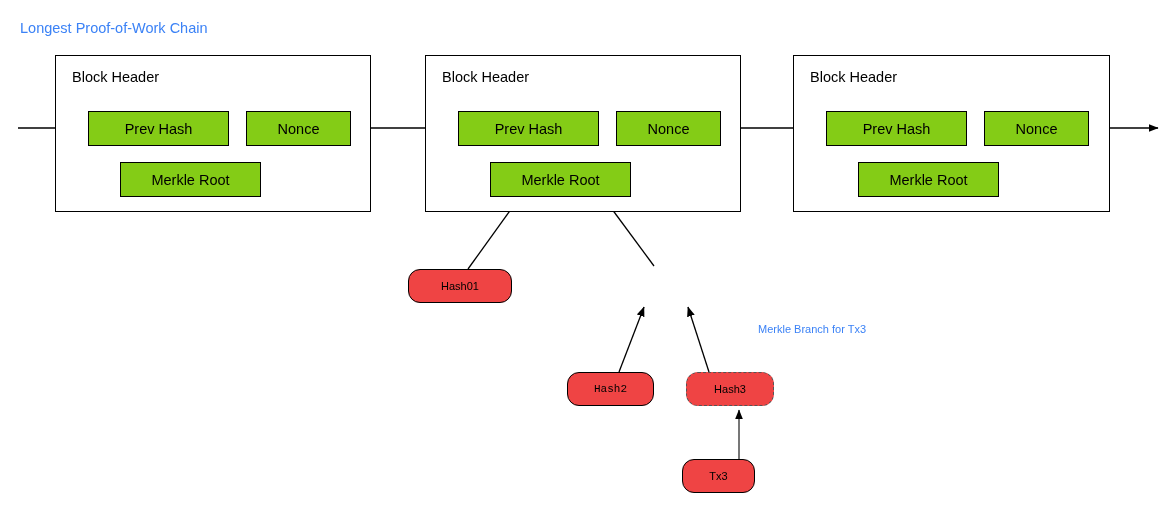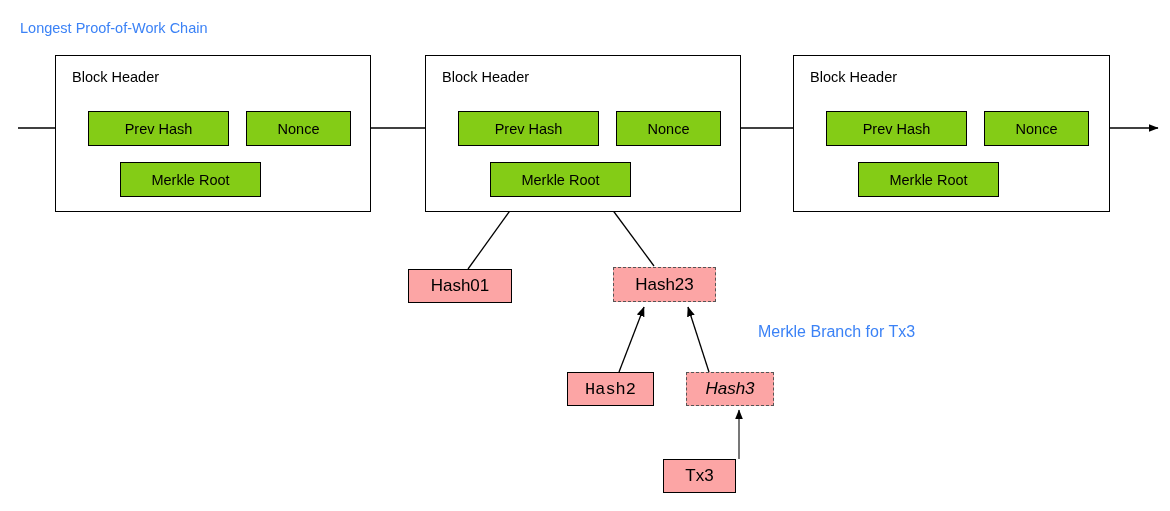--- a/index.html
+++ b/index.html
@@ -32,21 +32,21 @@
     white-space: nowrap;
     line-height: 1;
     color: #3b82f6;
   }
   .diagram-title {
     font-size: 14.5px;
     left: 20px;
     top: 21px;
   }
   .branch-caption {
-    font-size: 16px;
+    font-size: 11px;
     left: 758px;
     top: 324px;
   }
   .block {
     position: absolute;
     background: #ffffff;
     border: 1.6px solid #000000;
     box-sizing: border-box;
   }
   .block-header-label {
@@ -63,26 +63,27 @@
     border: 1.5px solid #000000;
     display: flex;
     align-items: center;
     justify-content: center;
     font-size: 14.5px;
     white-space: nowrap;
   }
   .node-box {
     position: absolute;
     box-sizing: border-box;
-    background: #fca5a5;
+    background: #ef4444;
     display: flex;
     align-items: center;
     justify-content: center;
-    font-size: 17px;
+    font-size: 11px;
     white-space: nowrap;
+    border-radius: 12px;
   }
   .node-solid {
     border: 1.5px solid #000000;
   }
   .node-dashed {
     border: 1.5px dashed #555555;
   }
 </style>
 </head>
 <body>
@@ -152,23 +153,22 @@
 
   <div class="block" style="left:793px; top:55px; width:317px; height:157px;">
     <div class="block-header-label">Block Header</div>
     <div class="field-box" style="left:32px; top:55px; width:141px; height:35px;">Prev Hash</div>
     <div class="field-box" style="left:190px; top:55px; width:105px; height:35px;">Nonce</div>
     <div class="field-box" style="left:64px; top:106px; width:141px; height:35px;">Merkle Root</div>
   </div>
 
   <div class="node-box node-solid" style="left:408px; top:269px; width:104px; height:34px;">Hash01</div>
 
-  <div class="node-box node-dashed" style="left:613px; top:267px; width:103px; height:35px;">Hash23</div>
 
   <div class="node-box node-solid" style="left:567px; top:372px; width:87px; height:34px;font-family:Liberation Mono, monospace;">Hash2</div>
 
-  <div class="node-box node-dashed" style="left:686px; top:372px; width:88px; height:34px;font-style:italic;">Hash3</div>
+  <div class="node-box node-dashed" style="left:686px; top:372px; width:88px; height:34px;">Hash3</div>
 
-  <div class="node-box node-solid" style="left:663px; top:459px; width:73px; height:34px;">Tx3</div>
+  <div class="node-box node-solid" style="left:682px; top:459px; width:73px; height:34px;">Tx3</div>
 
   <div class="lbl branch-caption">Merkle Branch for Tx3</div>
 
 </div>
 
 </body></html>

